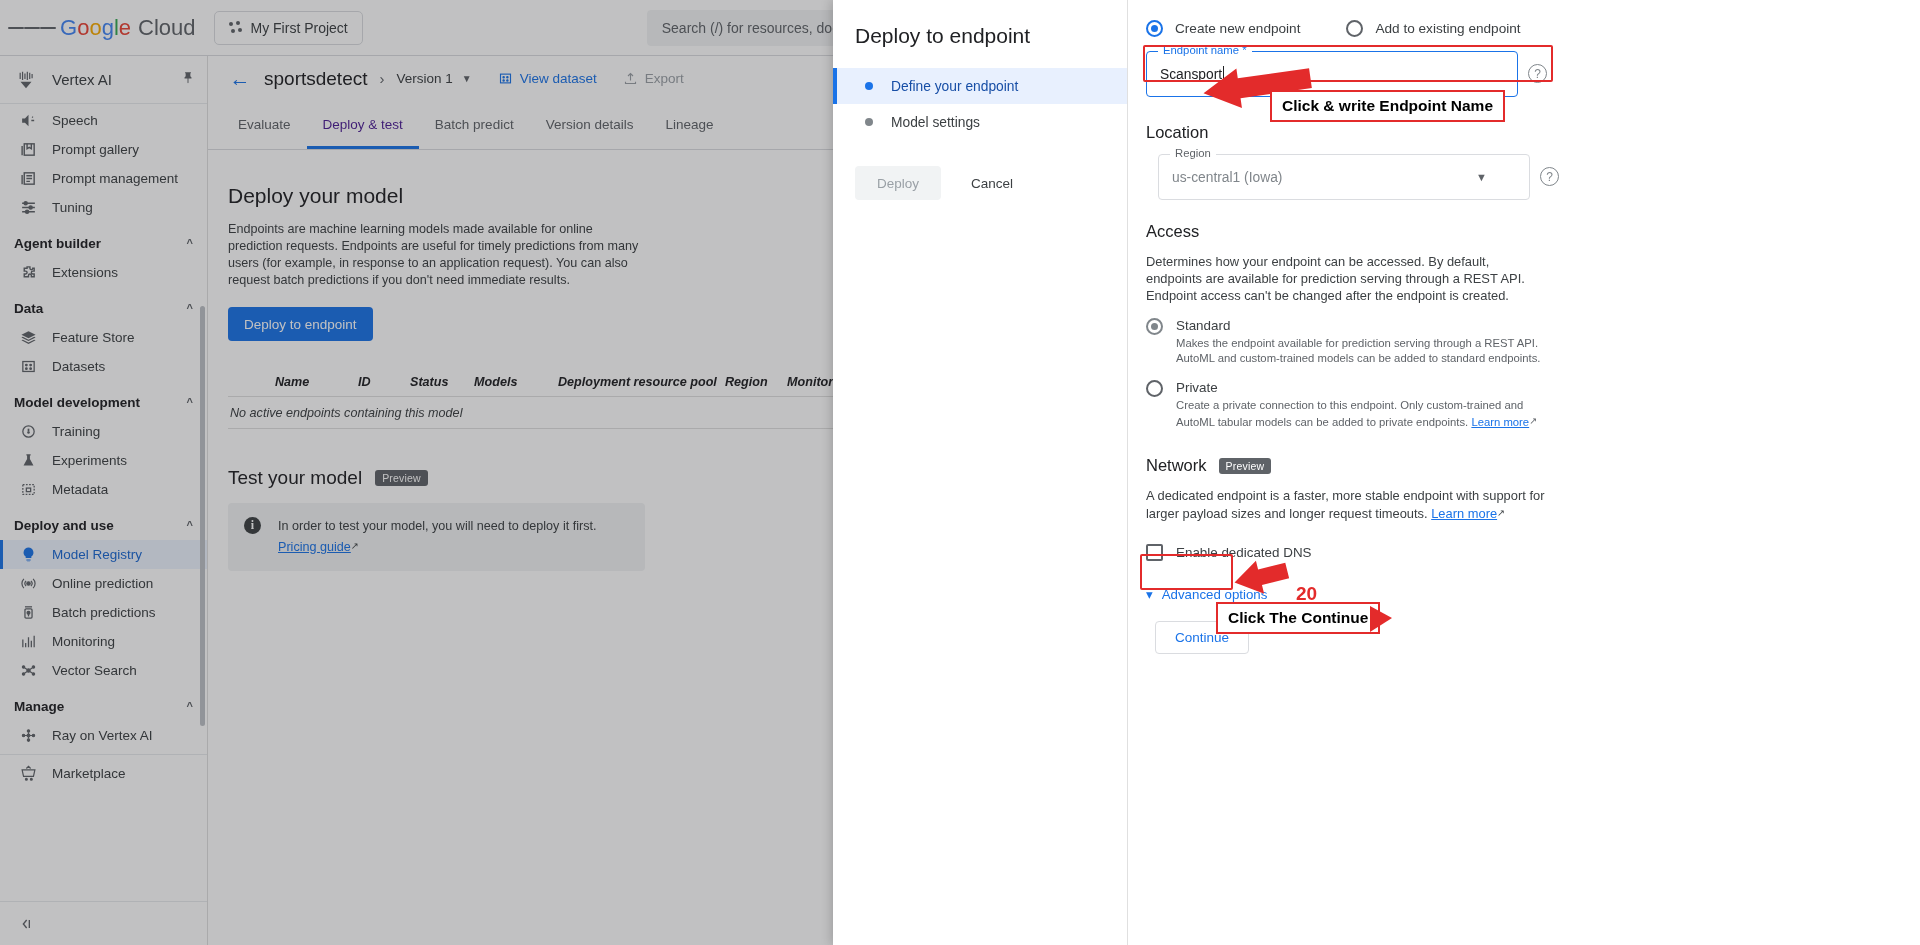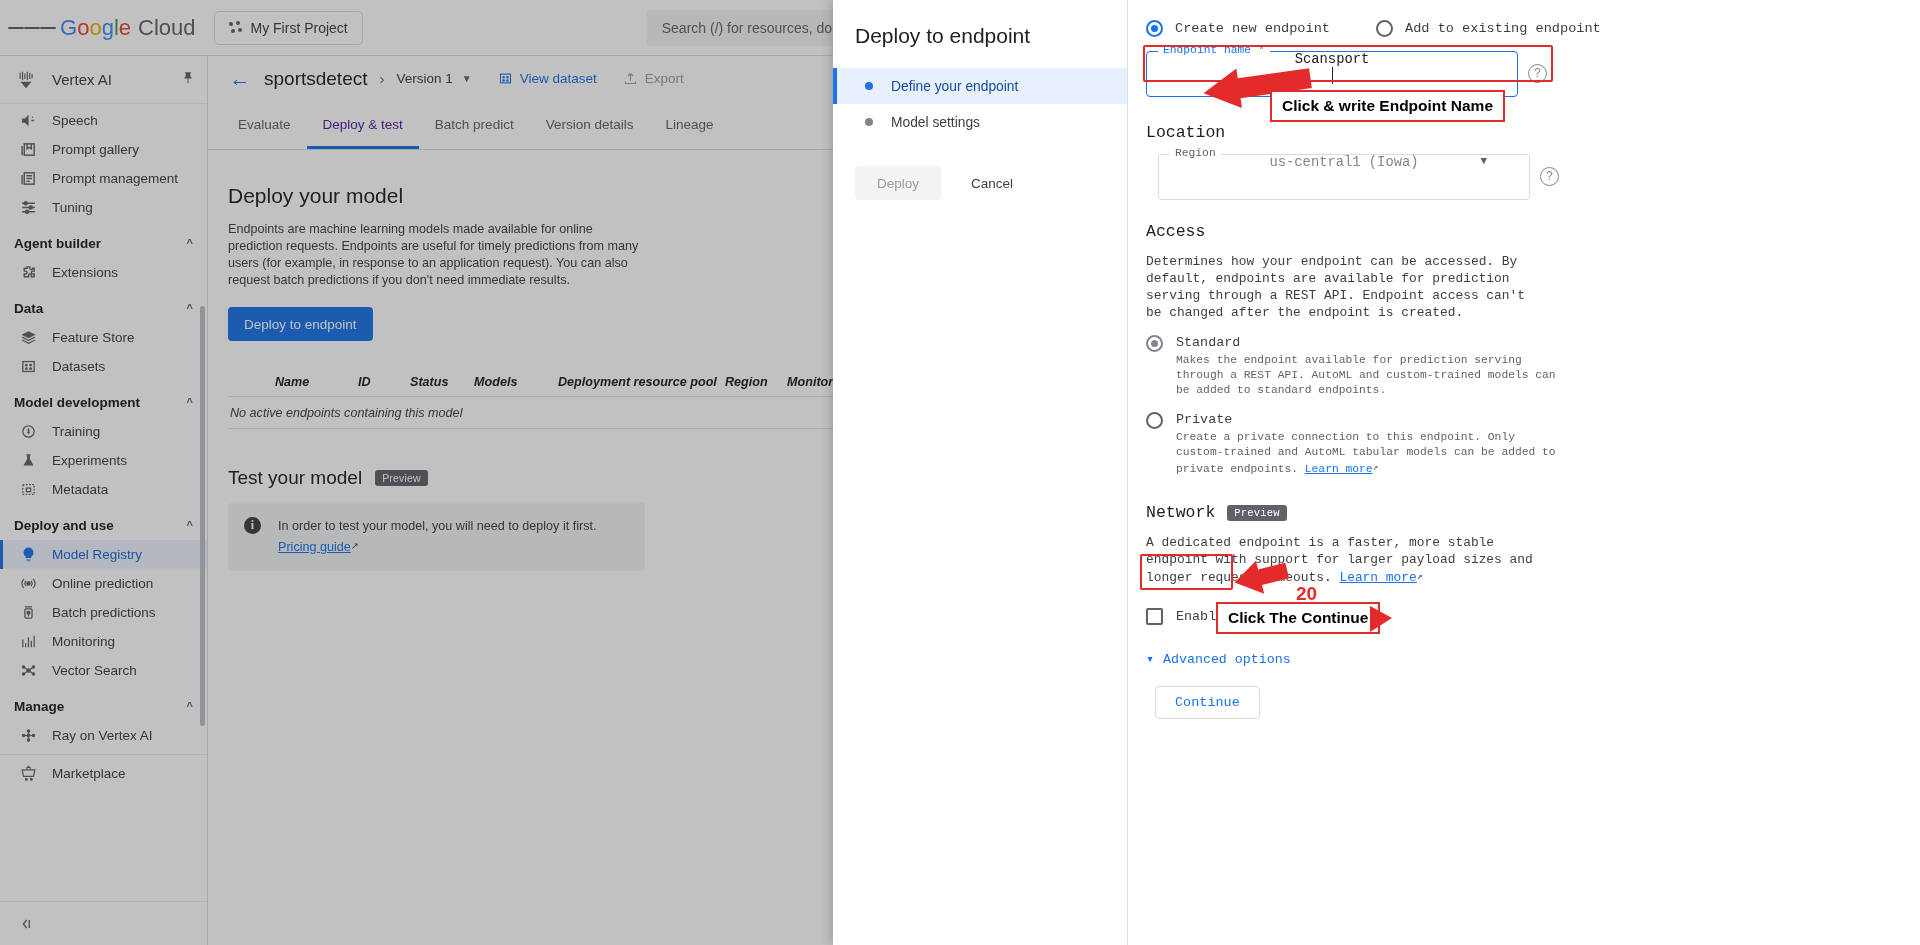--- a/index.html
+++ b/index.html
@@ -123,34 +123,34 @@
   .step.active { background:#e8f0fe; color:#174ea6; }
   .step.active::before { content:""; position:absolute; left:0; top:0; bottom:0; width:4px;
                          background:#1a73e8; }
   .dot { width:8px; height:8px; border-radius:50%; background:#80868b; flex:none; }
   .step.active .dot { background:#1a73e8; }
   .modal-actions { display:flex; align-items:center; gap:14px; padding:26px 0 0 22px; }
   .btn-disabled { background:#f1f3f4; color:#9aa0a6; border:none; height:34px; padding:0 22px;
                   border-radius:4px; font-size:13.5px; font-family:inherit; cursor:default; }
   .btn-text { background:transparent; border:none; color:#3c4043; font-size:13.5px;
               padding:0 16px; height:34px; cursor:pointer; font-family:inherit; }
-  .modal-right { flex:1; padding:20px 28px 0 13px; position:relative;font-family:Liberation Mono, monospace; }
+  .modal-right { flex:1; padding:20px 28px 0 13px; position:relative; }
 
   .radio-row { display:flex; align-items:center; gap:46px; margin-bottom:8px; padding-left:5px; }
   .rb { display:flex; align-items:center; gap:12px; font-size:13.6px; color:#3c4043; cursor:pointer; }
   .ring { width:17px; height:17px; border-radius:50%; border:2px solid #5f6368; position:relative;
           flex:none; }
   .ring.on { border-color:#1a73e8; }
   .ring.on::after { content:""; position:absolute; left:3px; top:3px; width:7px; height:7px;
                     border-radius:50%; background:#1a73e8; }
   .ring.gray.on { border-color:#80868b; }
   .ring.gray.on::after { background:#80868b; }
 
   .field { position:relative; height:46px; border:1px solid #1a73e8; border-radius:4px;
-           margin-top:2px; display:flex; align-items:center; padding:0 13px; background:#fff;flex-direction:column; }
+           margin-top:2px; display:flex; align-items:center; padding:0 13px; background:#fff; }
   .field.ro { border-color:#dadce0; }
   .flabel { position:absolute; top:-8px; left:11px; background:#fff; padding:0 5px;
             font-size:11.3px; color:#1a73e8; }
   .field.ro .flabel { color:#5f6368; }
   .fval { font-size:13.8px; color:#202124; }
   .field.ro .fval { color:#80868b; }
   .caret-i { position:absolute; right:42px; color:#5f6368; font-size:11px; cursor:pointer; }
   .help-i { position:absolute; right:-29px; top:13px; width:19px; height:19px; border-radius:50%;
             border:1.5px solid #80868b; color:#80868b; font-size:12px; display:flex;
             align-items:center; justify-content:center; cursor:pointer; }

